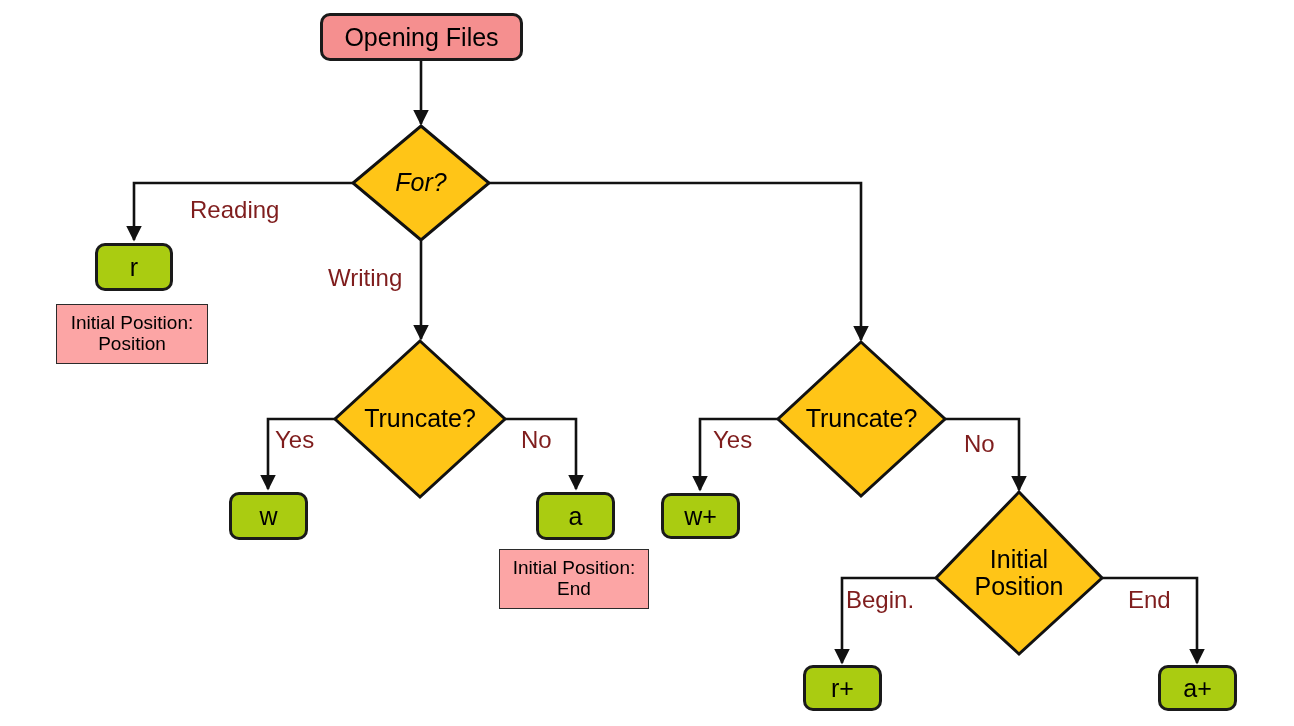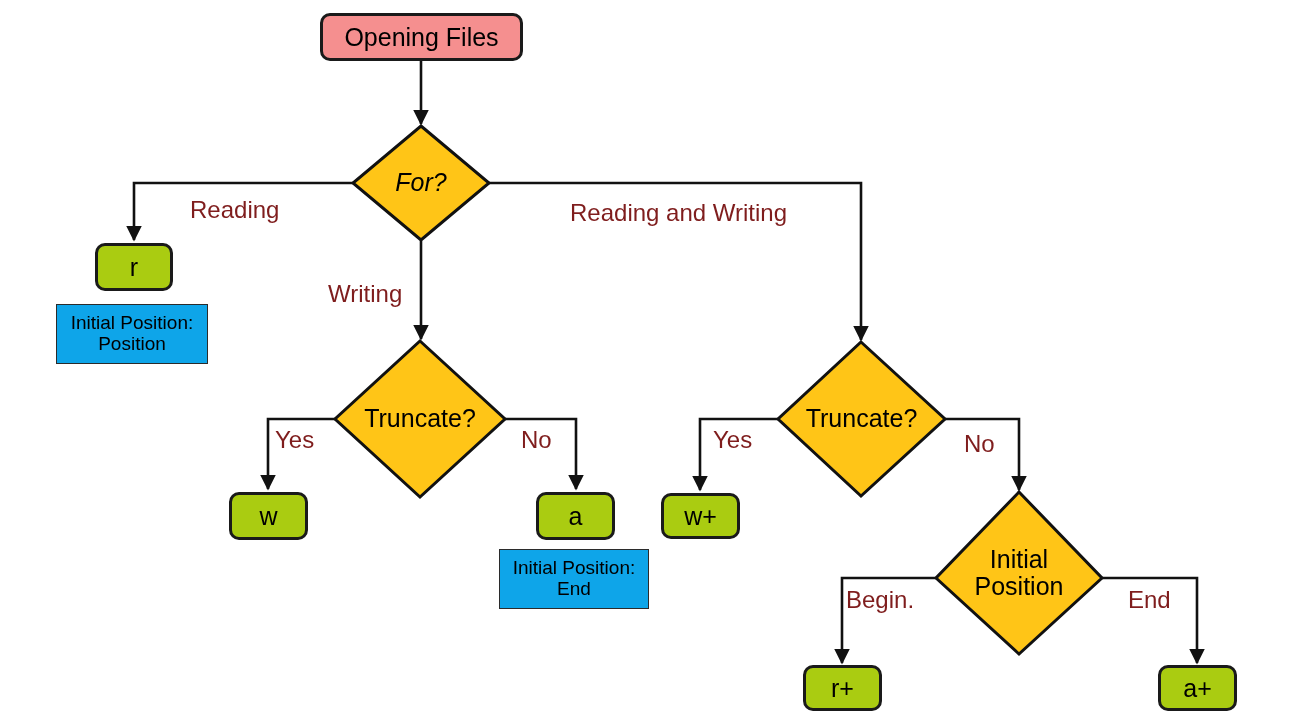--- a/index.html
+++ b/index.html
@@ -40,21 +40,21 @@
   }
   .terminal {
     background: #f58f8f;
     font-size: 25px;
   }
   .mode {
     background: #aacc11;
     font-size: 25px;
   }
   .note {
-    background: #0ea5e9;
+    background: #fca5a5;
     border: 1px solid #2b2b2b;
     font-size: 19px;
     flex-direction: column;
     padding: 3px 6px;
   }
   .note div { white-space: nowrap; }
   .diamond-wrap {
     position: absolute;
   }
   .diamond-label {
@@ -175,23 +175,22 @@
   <div class="node rounded mode" style="left:803px; top:665px; width:79px; height:46px;">
     <span>r+</span>
   </div>
 
   <div class="node rounded mode" style="left:1158px; top:665px; width:79px; height:46px;">
     <span>a+</span>
   </div>
 
   <div class="edge-label" style="left:190px; top:196px;">Reading</div>
 
-  <div class="edge-label" style="left:328px; top:280px;">Writing</div>
-
-  <div class="edge-label" style="left:570px; top:199px;">Reading and Writing</div>
+  <div class="edge-label" style="left:328px; top:264px;">Writing</div>
+
 
   <div class="edge-label" style="left:275px; top:426px;">Yes</div>
 
   <div class="edge-label" style="left:521px; top:426px;">No</div>
 
   <div class="edge-label" style="left:713px; top:426px;">Yes</div>
 
   <div class="edge-label" style="left:964px; top:430px;">No</div>
 
   <div class="edge-label" style="left:846px; top:586px;">Begin.</div>

